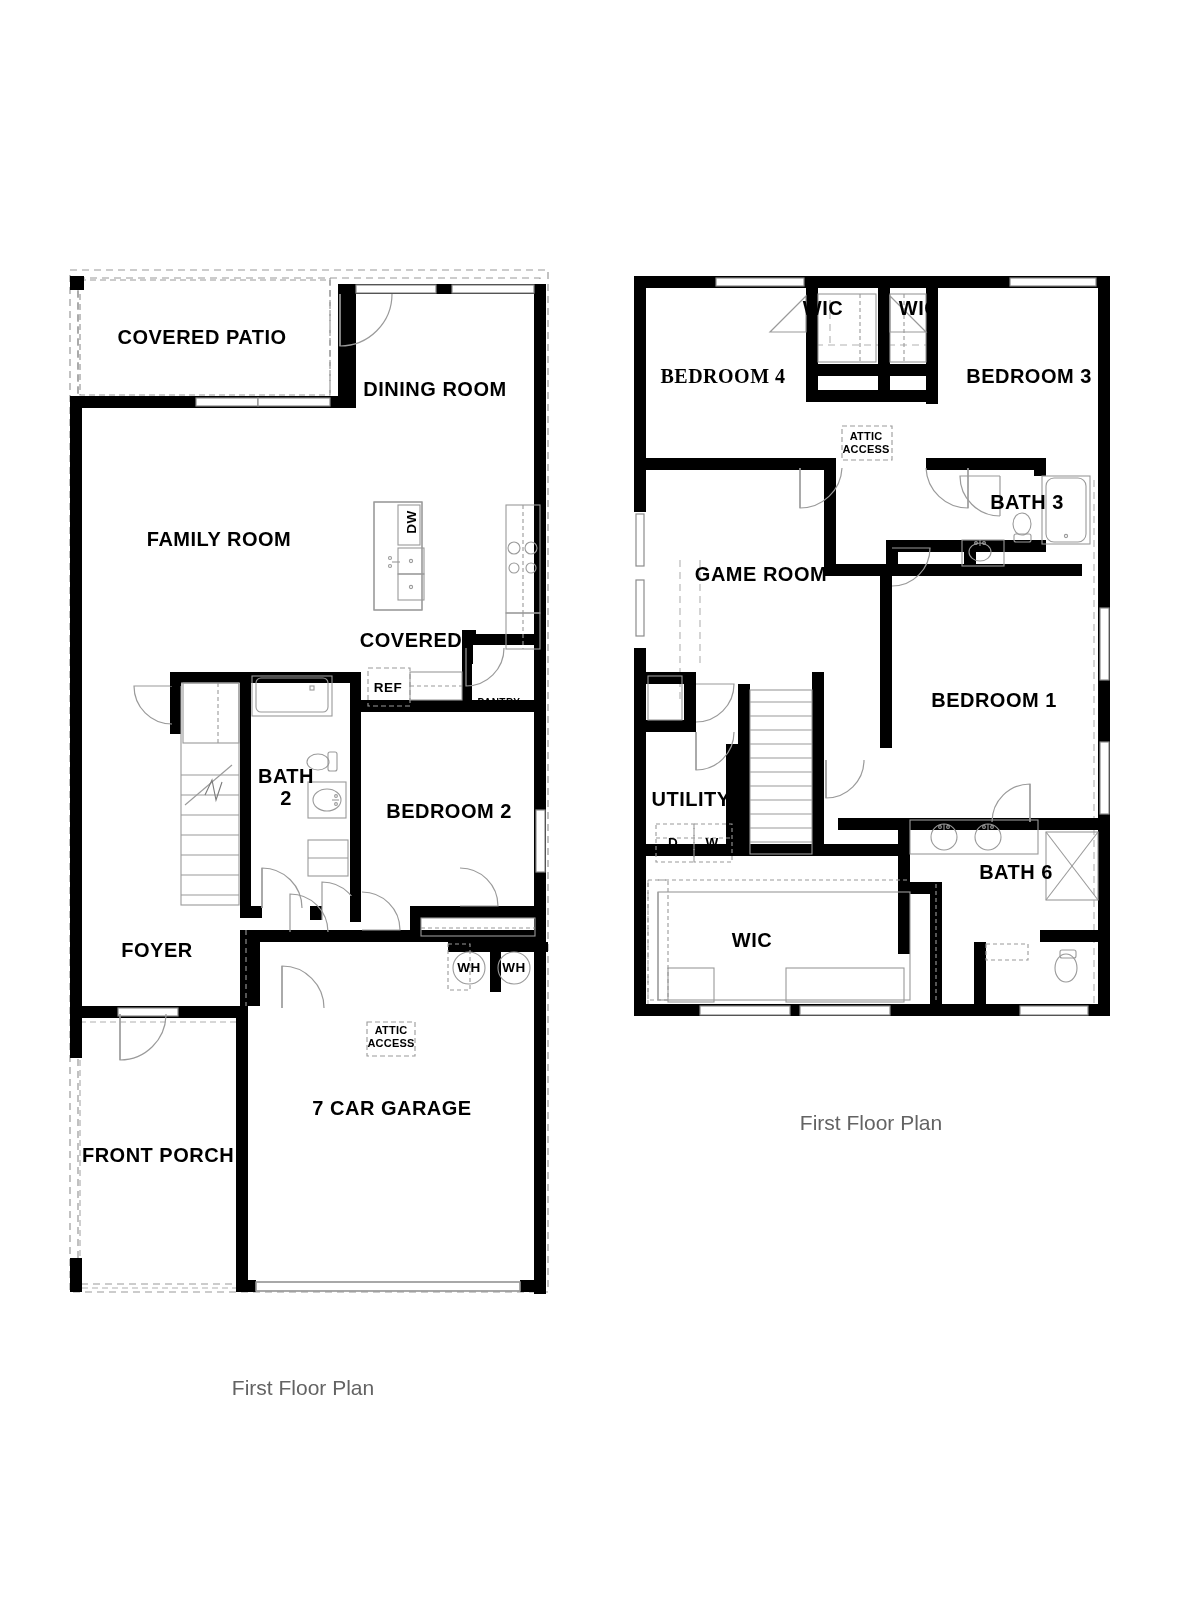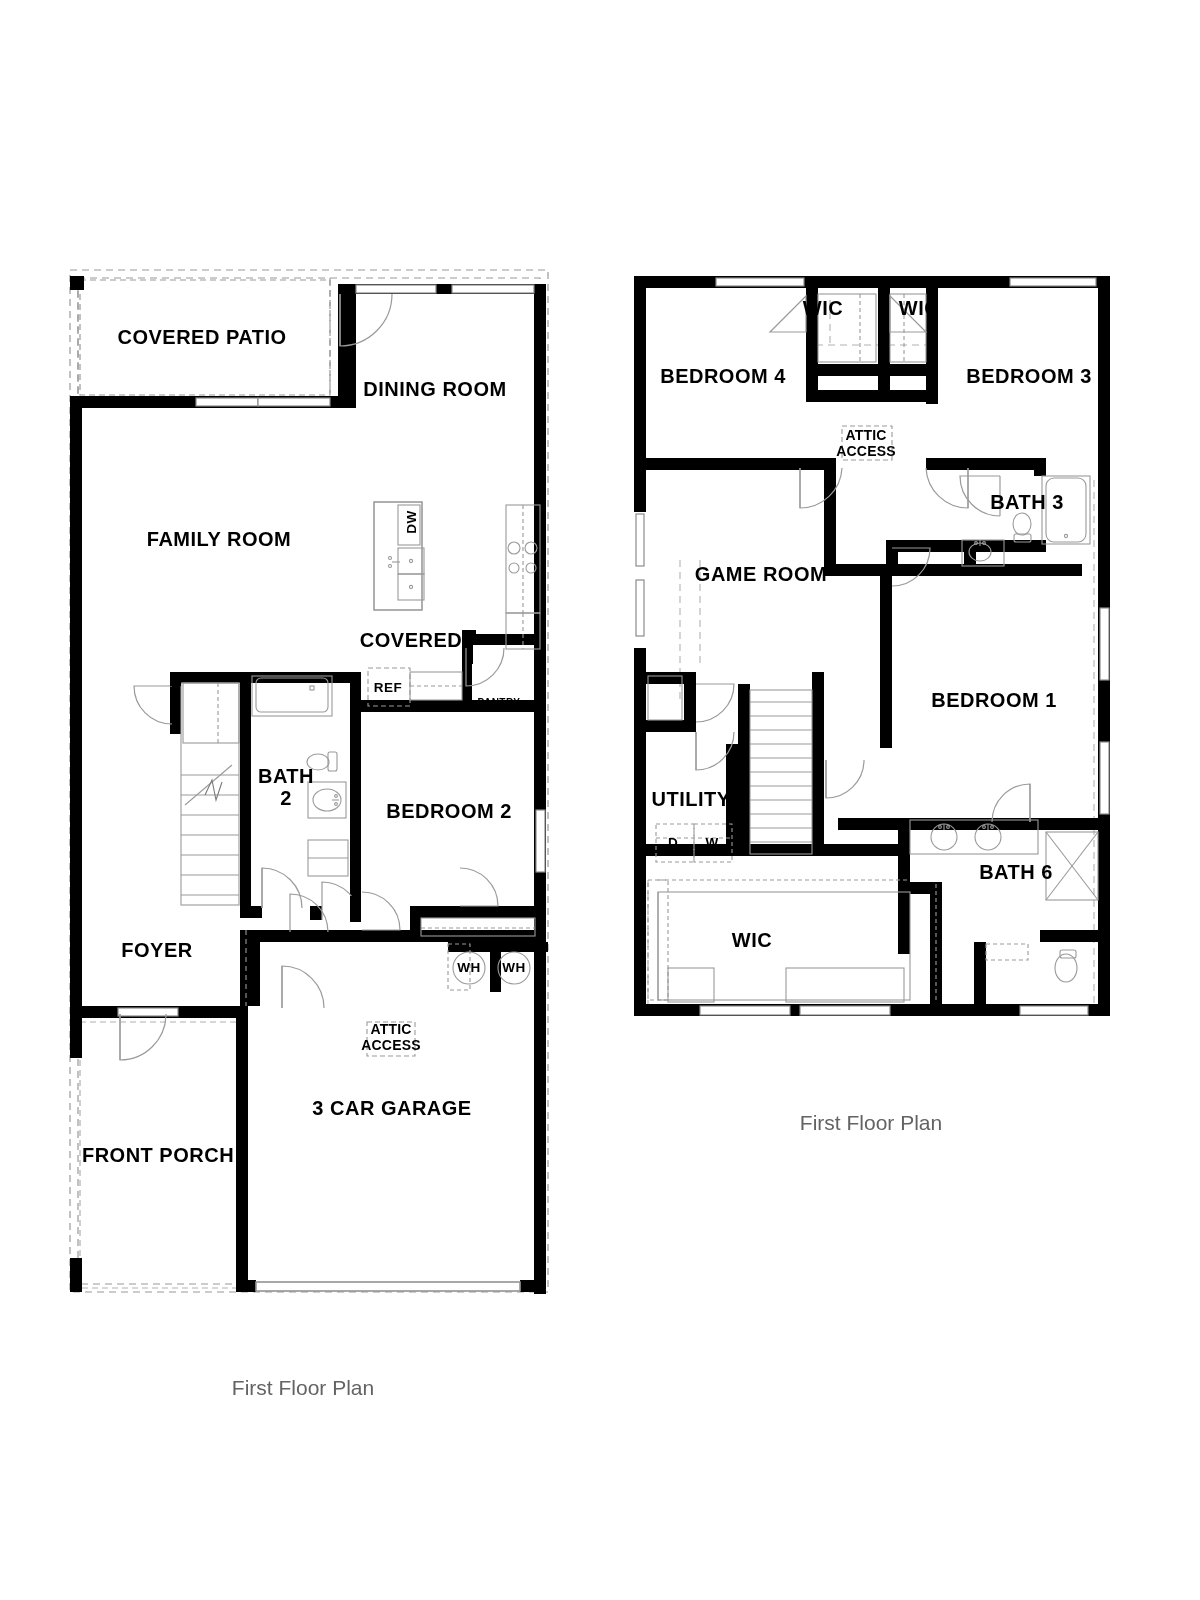--- a/index.html
+++ b/index.html
@@ -33,21 +33,21 @@
     color: #000000;
     letter-spacing: 0.5px;
     white-space: nowrap;
     line-height: 1.08;
     text-align: center;
     transform: translate(-50%, -50%);
   }
   .room-label.sz-lg { font-size: 20px; }
   .room-label.sz-md { font-size: 10px; }
   .room-label.sz-sm { font-size: 13.5px; }
-  .room-label.sz-xxs { font-size: 14px; letter-spacing: 0.2px; line-height: 1.15; }
+  .room-label.sz-xxs { font-size: 11px; letter-spacing: 0.2px; line-height: 1.15; }
   .room-label.rot {
     transform: translate(-50%, -50%) rotate(-90deg);
   }
   .caption {
     position: absolute;
     color: #636363;
     font-size: 21px;
     font-weight: normal;
     white-space: nowrap;
     transform: translate(-50%, -50%);
@@ -460,26 +460,26 @@
   <div class="room-label sz-sm" style="left:388px; top:688px;">REF</div>
   <div class="room-label sz-sm rot" style="left:412px; top:522px;">DW</div>
   <div class="room-label sz-lg" style="left:286px; top:788px; white-space:pre-line;">BATH
 2</div>
   <div class="room-label sz-lg" style="left:449px; top:812px;">BEDROOM 2</div>
   <div class="room-label sz-lg" style="left:157px; top:951px;">FOYER</div>
   <div class="room-label sz-sm" style="left:469px; top:968px;">WH</div>
   <div class="room-label sz-sm" style="left:514px; top:968px;">WH</div>
   <div class="room-label sz-xxs" style="left:391px; top:1037px; white-space:pre-line;">ATTIC
 ACCESS</div>
-  <div class="room-label sz-lg" style="left:392px; top:1109px;">3 CAR GARAGE</div>
+  <div class="room-label sz-lg" style="left:392px; top:1109px;">7 CAR GARAGE</div>
   <div class="room-label sz-lg" style="left:158px; top:1156px;text-align:center;">FRONT PORCH</div>
 
   <div class="room-label sz-lg" style="left:823px; top:309px;">WIC</div>
   <div class="room-label sz-lg" style="left:919px; top:309px;">WIC</div>
-  <div class="room-label sz-lg" style="left:723px; top:377px;">BEDROOM 4</div>
+  <div class="room-label sz-lg" style="left:723px; top:377px;font-family:Liberation Serif, serif;">BEDROOM 4</div>
   <div class="room-label sz-lg" style="left:1029px; top:377px;">BEDROOM 3</div>
   <div class="room-label sz-xxs" style="left:866px; top:443px; white-space:pre-line;">ATTIC
 ACCESS</div>
   <div class="room-label sz-lg" style="left:1027px; top:503px;">BATH 3</div>
   <div class="room-label sz-lg" style="left:761px; top:575px;">GAME ROOM</div>
   <div class="room-label sz-lg" style="left:994px; top:701px;">BEDROOM 1</div>
   <div class="room-label sz-lg" style="left:691px; top:800px;">UTILITY</div>
   <div class="room-label sz-sm" style="left:673px; top:843px;">D</div>
   <div class="room-label sz-sm" style="left:712px; top:843px;">W</div>
   <div class="room-label sz-lg" style="left:1016px; top:873px;">BATH 6</div>

